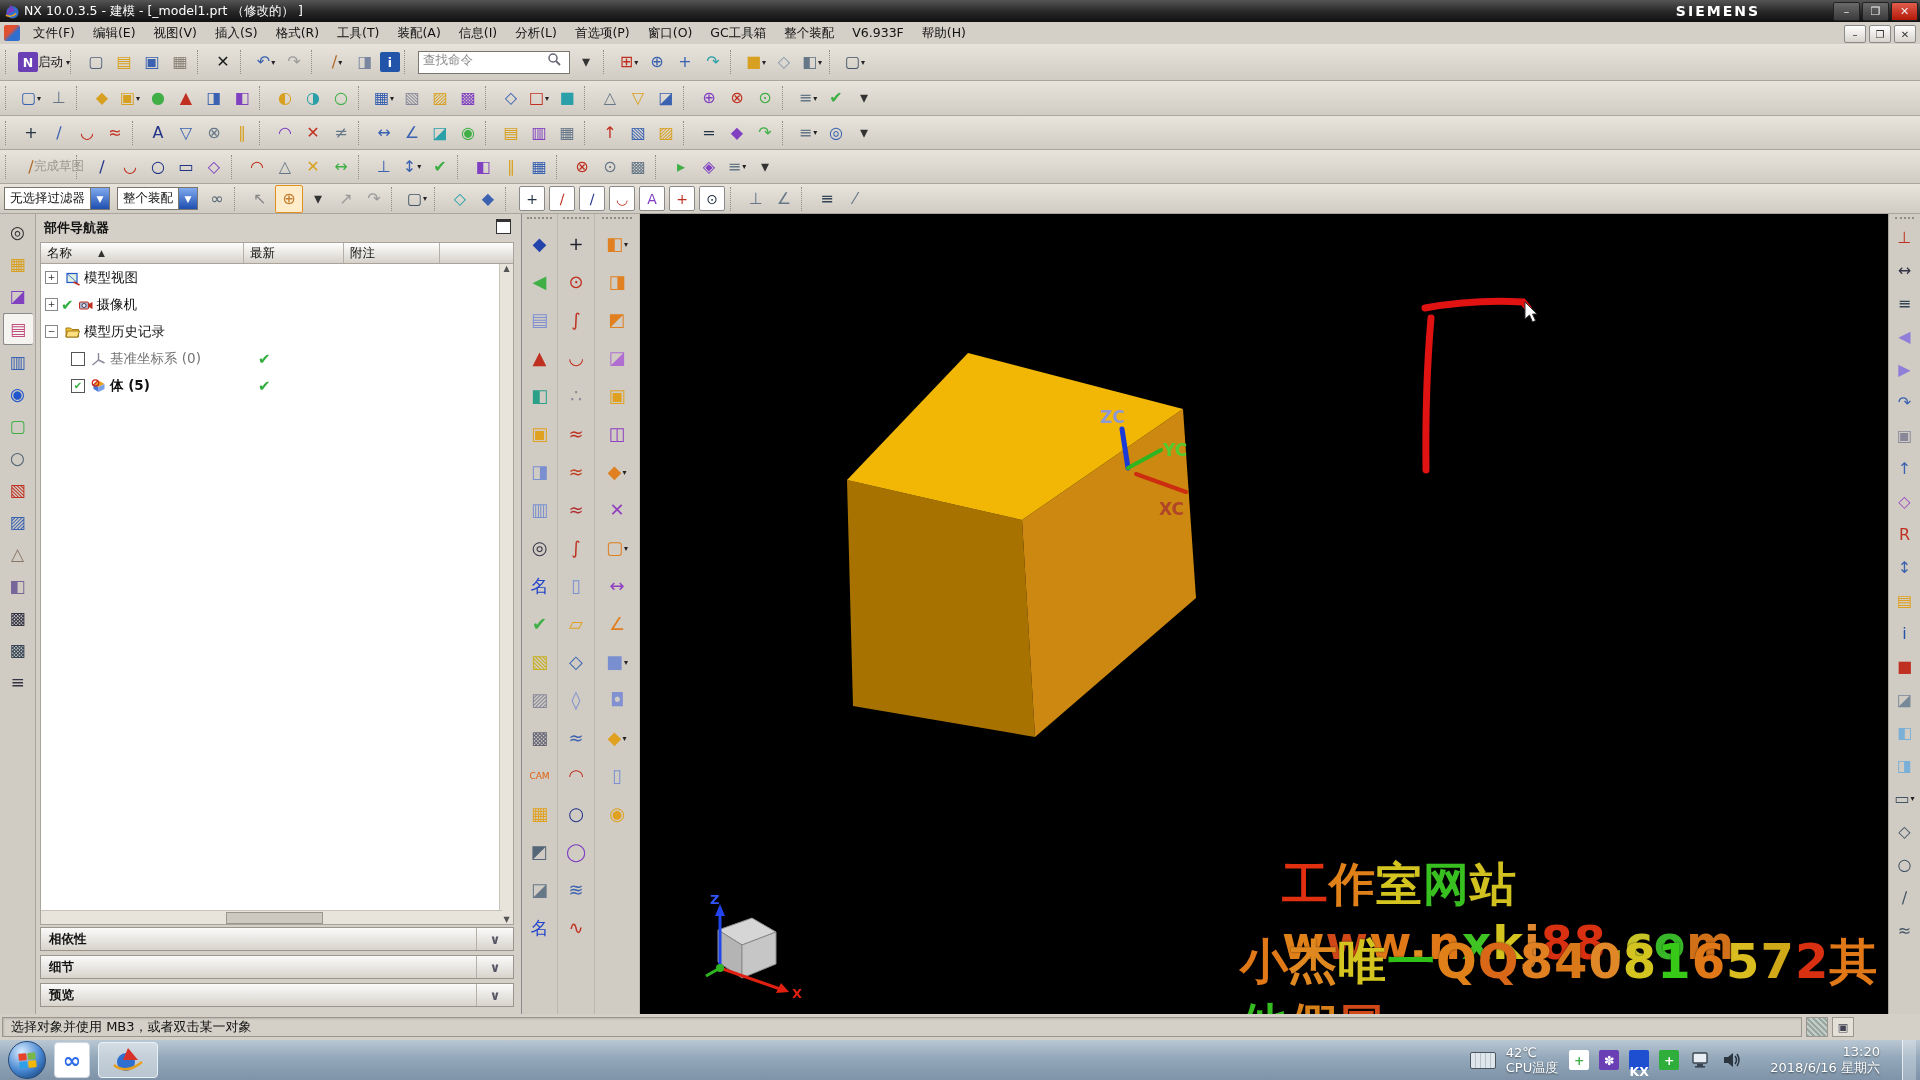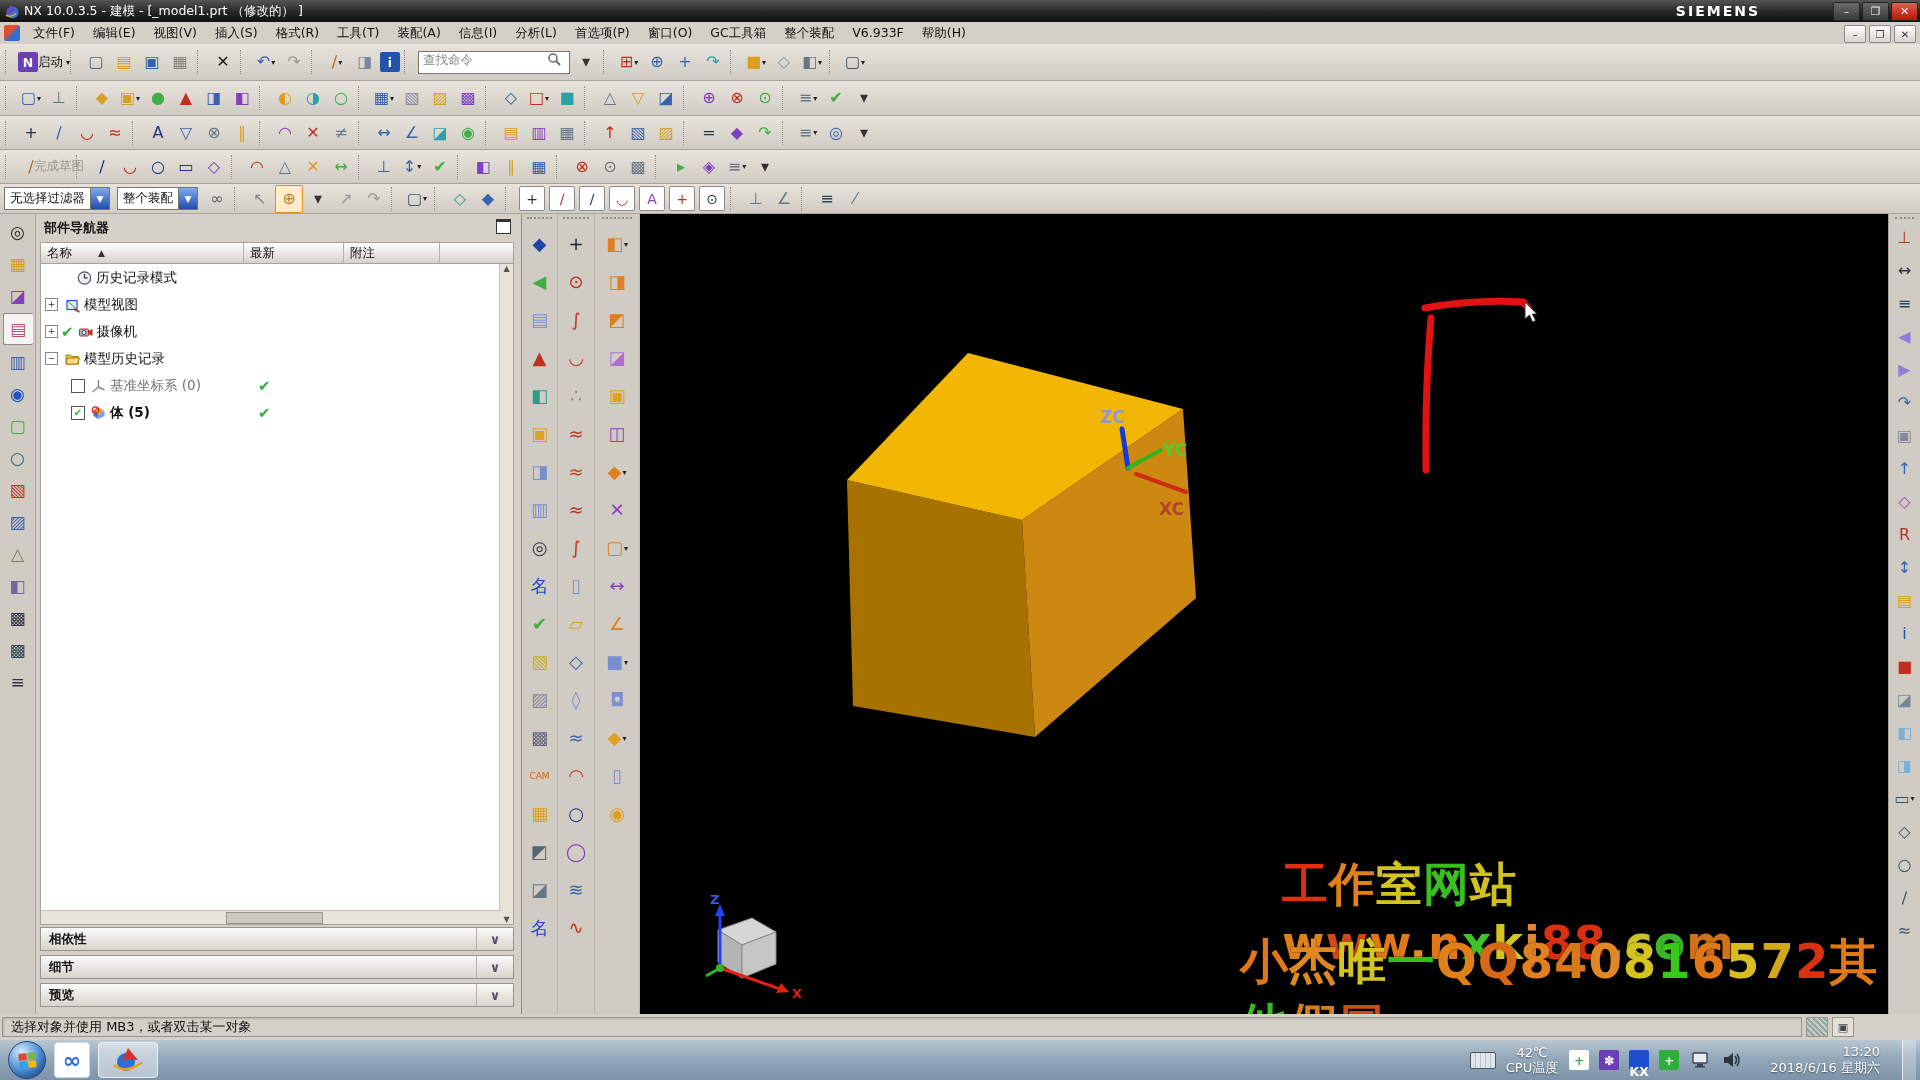--- a/index.html
+++ b/index.html
@@ -123,21 +123,21 @@
             background:radial-gradient(circle at 35% 28%,#d8ecff,#4585d0 55%,#123a6e 95%);
             border:1px solid #2a4a74;display:flex;align-items:center;justify-content:center}
   #flag{display:grid;grid-template-columns:8px 8px;grid-template-rows:7px 7px;gap:1px;transform:rotate(-6deg)}
   #flag span{border-radius:1px}
   .task-tile{height:34px;margin-left:8px;border-radius:4px;display:flex;align-items:center;justify-content:center}
   #baidu-tile{width:34px;background:#fff;border:1px solid #cfd8e2;font-size:22px;font-weight:bold;color:#2a6ae8}
   #nx-tile{width:58px;background:rgba(255,255,255,.45);border:1px solid #e8f0f8}
   #tray{margin-left:auto;display:flex;align-items:center;gap:10px;padding-right:4px}
   .kbdico{width:24px;height:15px;border:1px solid #4a5560;border-radius:2px;
           background:repeating-linear-gradient(90deg,#dfe6ec 0 4px,#b8c2cc 4px 5px)}
-  #tempblock{color:#fff;text-align:center;font-size:13px;line-height:15px;text-shadow:0 1px 2px rgba(0,0,0,.55)}
+  #tempblock{color:#fff;font-size:13px;line-height:15px;text-shadow:0 1px 2px rgba(0,0,0,.55)}
   #clockblock{color:#fff;text-align:right;font-size:13px;line-height:16px;margin-left:16px;
               text-shadow:0 1px 2px rgba(0,0,0,.55)}
   #showdesk{width:13px;height:40px;margin-left:12px;background:rgba(255,255,255,.28);border-left:1px solid rgba(255,255,255,.7)}
 </style>
 </head>
 <body>
 
 <div id="titlebar" class="abs">
   <svg class="appico" viewBox="0 0 16 16">
     <circle cx="9" cy="9" r="6.5" fill="#2e6fd0"></circle>
@@ -694,32 +694,20 @@
       <span>最新</span>
     </span>
     <span class="ncol" style="width:96px">
       <span>附注</span>
     </span>
     <span class="ncol" style="flex:1;border-right:none"></span>
   </div>
 
   <div id="nav-tree">
 
-    <div class="trow">
-      <span class="tname" style="padding-left:14px">
-        <span class="noexp"></span>
-        <svg class="ticon" viewBox="0 0 16 16">
-          <circle cx="8" cy="8" r="6.2" fill="#ececec" stroke="#556" stroke-width="1.2"></circle>
-          <line x1="8" y1="8" x2="8" y2="4" stroke="#334" stroke-width="1.3"></line>
-          <line x1="8" y1="8" x2="11" y2="8" stroke="#334" stroke-width="1.3"></line>
-        </svg>
-        <span class="tlabel">历史记录模式</span>
-      </span>
-      <span class="tlatest"></span>
-    </div>
 
     <div class="trow">
       <span class="tname">
         <span class="exp">+</span>
         <svg class="ticon" viewBox="0 0 16 16">
           <rect x="2.5" y="3.5" width="10" height="9" fill="#dff0df" stroke="#2255cc" stroke-width="1.2"></rect>
           <line x1="2.5" y1="3.5" x2="12.5" y2="12.5" stroke="#2255cc" stroke-width="0.8"></line>
           <path d="M9,12 L15,15" stroke="#c03020" stroke-width="1.6"></path>
         </svg>
         <span class="tlabel">模型视图</span>

